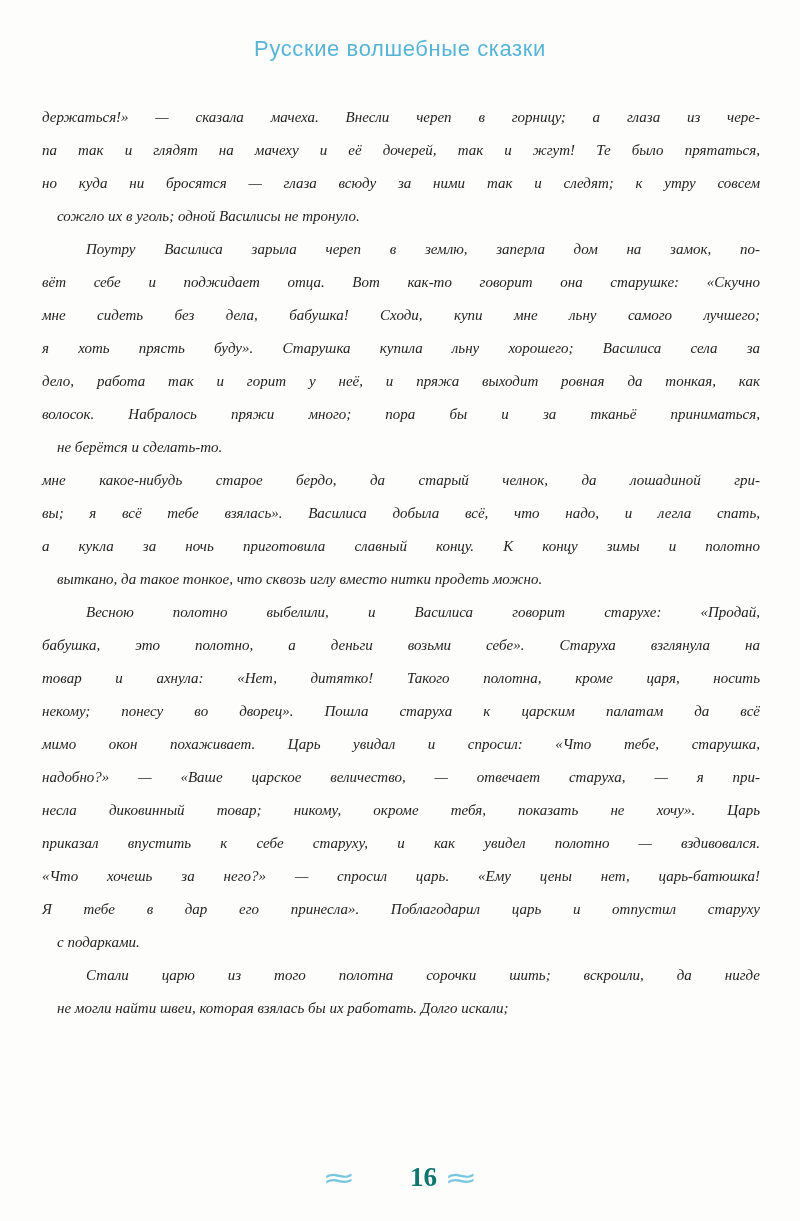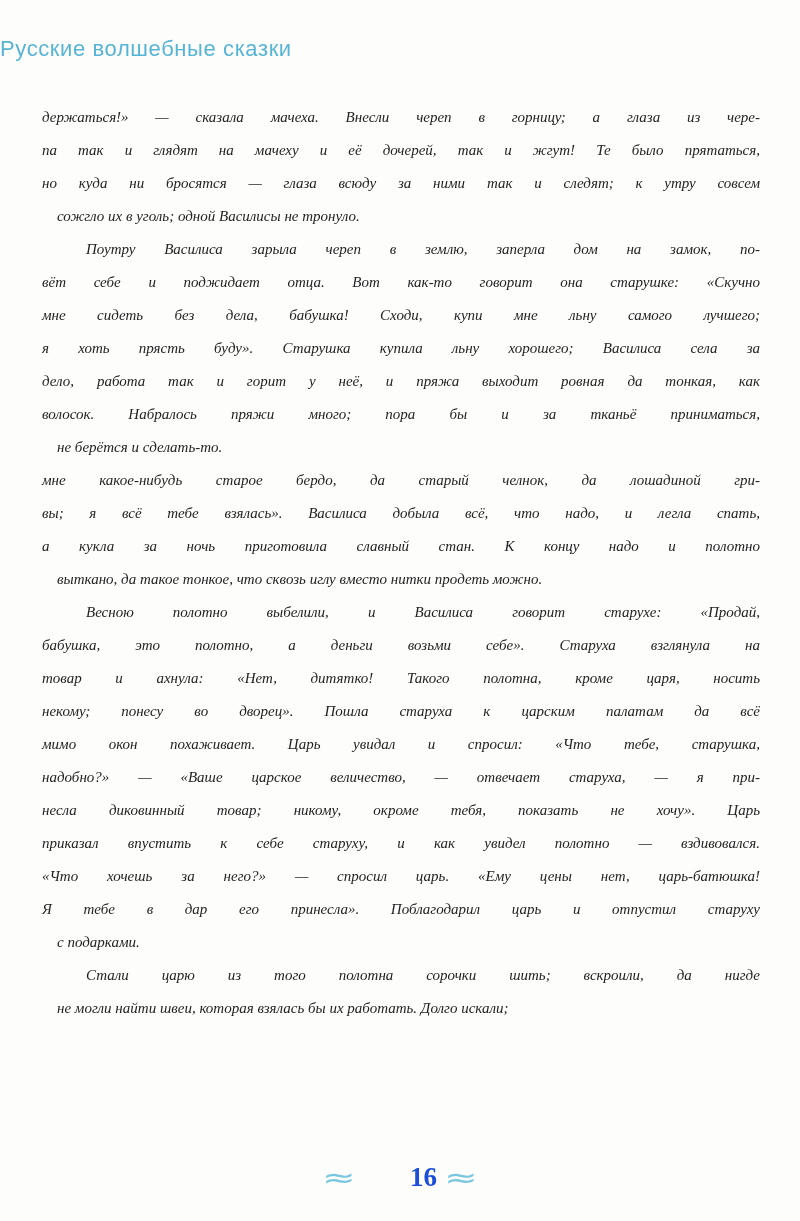--- a/index.html
+++ b/index.html
@@ -14,20 +14,21 @@
     background: #fdfdfc;
     overflow: hidden;
     font-family: "Liberation Serif", serif;
     color: #232323;
   }
   .running-head {
     position: absolute;
     top: 36px;
     left: 0;
     right: 0;
+    text-align: center;
     font-family: "Liberation Sans", sans-serif;
     font-size: 22px;
     font-weight: 400;
     letter-spacing: 0.6px;
     color: #57b4d5;
   }
   .text-column {
     position: absolute;
     top: 101px;
     left: 42px;
@@ -64,21 +65,21 @@
     font-family: "DejaVu Sans", sans-serif;
     font-size: 26px;
     line-height: 1;
     transform: scaleX(1.55) scaleY(1.05);
     user-select: none;
   }
   .page-number {
     font-family: "Liberation Serif", serif;
     font-size: 27px;
     font-weight: 700;
-    color: #1d4ed8;
+    color: #0f766e;
     line-height: 1;
     padding-bottom: 2px;
     margin-left: 47px;
   }
 </style>
 </head>
 <body>
 
 <div class="page">
 
@@ -91,21 +92,21 @@
       <div class="line para-end">сожгло их в уголь; одной Василисы не тронуло.</div>
       <div class="line indent">Поутру Василиса зарыла череп в землю, заперла дом на замок, по-</div>
       <div class="line">вёт себе и поджидает отца. Вот как-то говорит она старушке: «Скучно</div>
       <div class="line">мне сидеть без дела, бабушка! Сходи, купи мне льну самого лучшего;</div>
       <div class="line">я хоть прясть буду». Старушка купила льну хорошего; Василиса села за</div>
       <div class="line">дело, работа так и горит у неё, и пряжа выходит ровная да тонкая, как</div>
       <div class="line">волосок. Набралось пряжи много; пора бы и за тканьё приниматься,</div>
       <div class="line para-end">не берётся и сделать-то.</div>
       <div class="line">мне какое-нибудь старое бердо, да старый челнок, да лошадиной гри-</div>
       <div class="line">вы; я всё тебе взялась». Василиса добыла всё, что надо, и легла спать,</div>
-      <div class="line">а кукла за ночь приготовила славный стан. К концу надо и полотно</div>
+      <div class="line">а кукла за ночь приготовила славный концу. К концу зимы и полотно</div>
       <div class="line para-end">выткано, да такое тонкое, что сквозь иглу вместо нитки продеть можно.</div>
       <div class="line indent">Весною полотно выбелили, и Василиса говорит старухе: «Продай,</div>
       <div class="line">бабушка, это полотно, а деньги возьми себе». Старуха взглянула на</div>
       <div class="line">товар и ахнула: «Нет, дитятко! Такого полотна, кроме царя, носить</div>
       <div class="line">некому; понесу во дворец». Пошла старуха к царским палатам да всё</div>
       <div class="line">мимо окон похаживает. Царь увидал и спросил: «Что тебе, старушка,</div>
       <div class="line">надобно?» — «Ваше царское величество, — отвечает старуха, — я при-</div>
       <div class="line">несла диковинный товар; никому, окроме тебя, показать не хочу». Царь</div>
       <div class="line">приказал впустить к себе старуху, и как увидел полотно — вздивовался.</div>
       <div class="line">«Что хочешь за него?» — спросил царь. «Ему цены нет, царь-батюшка!</div>

